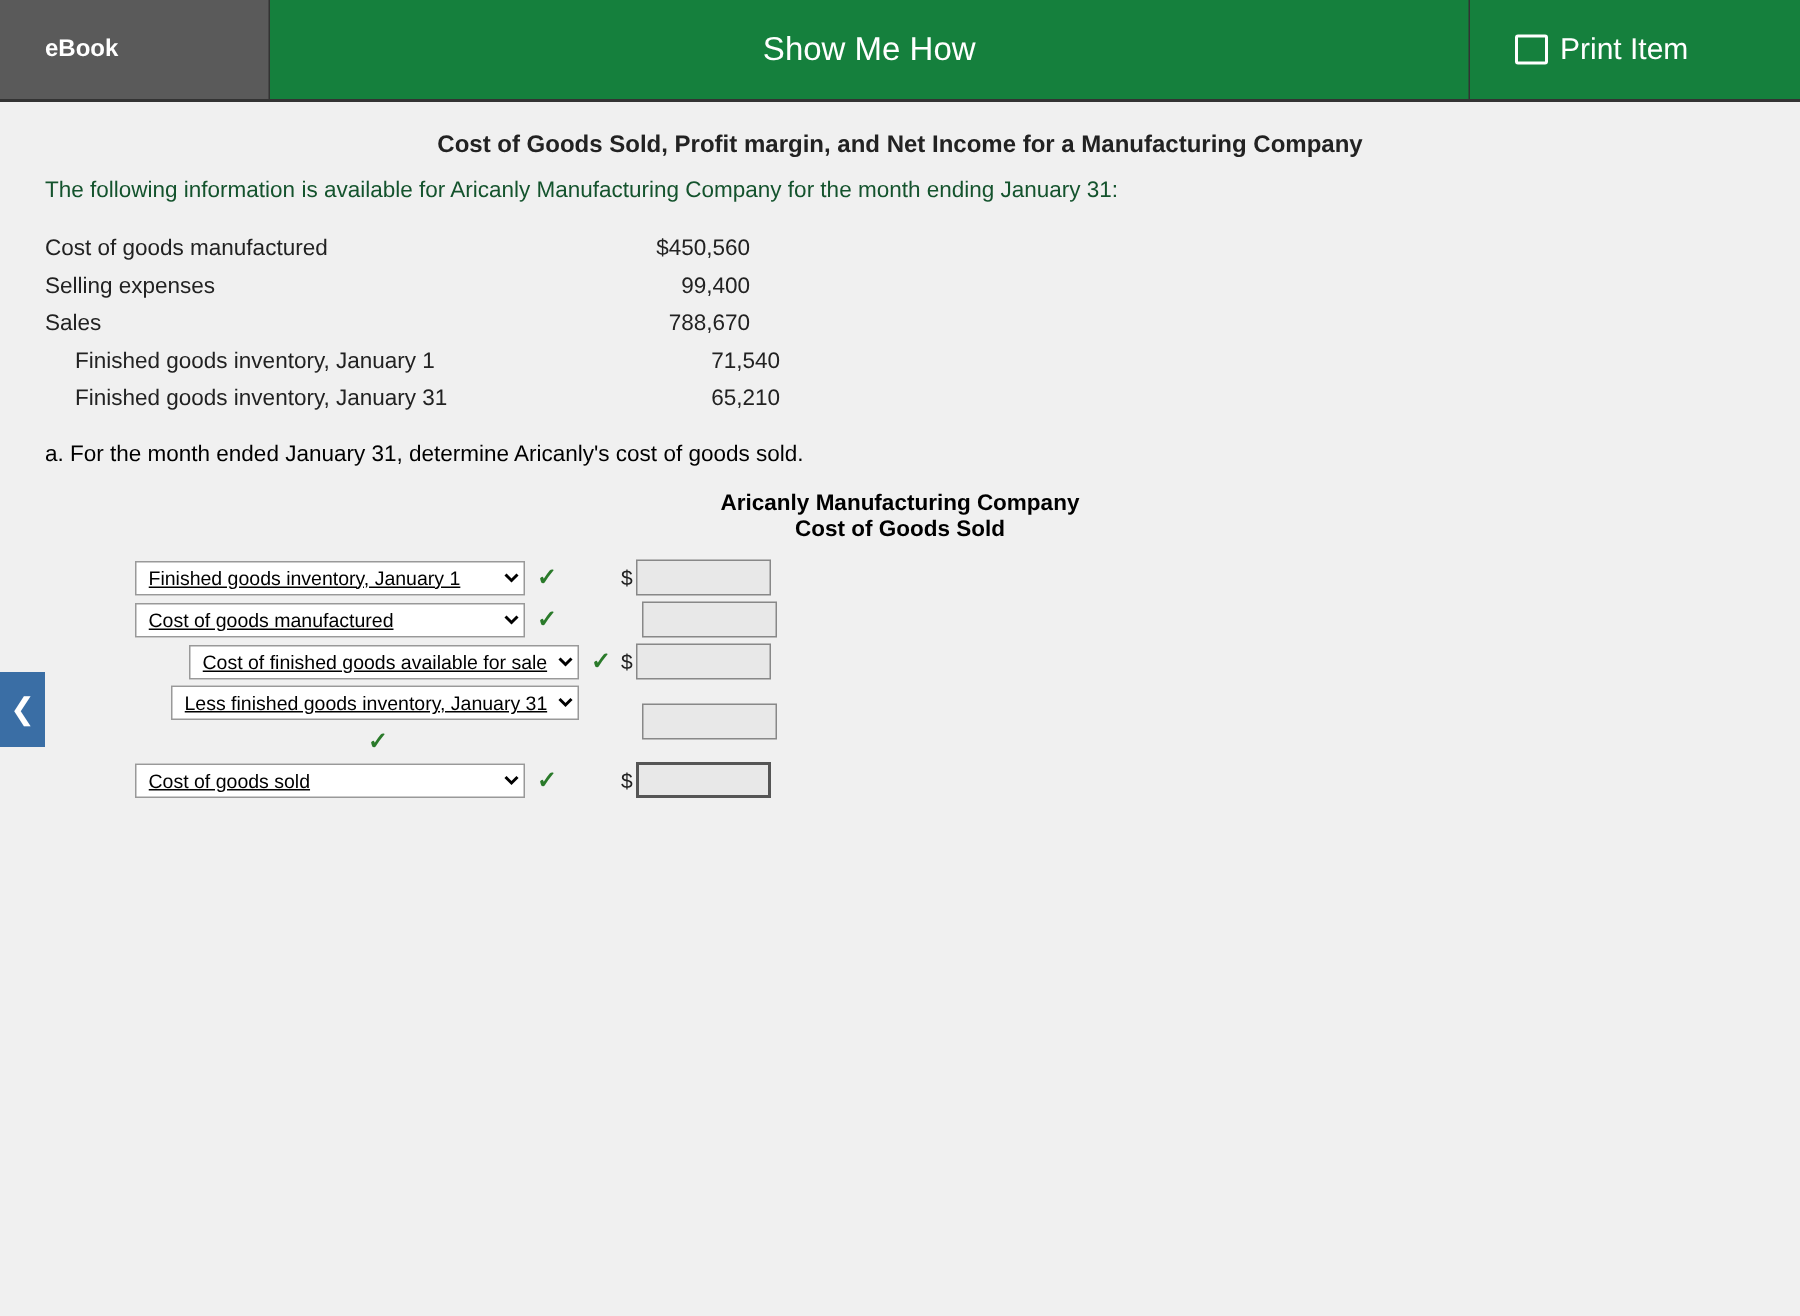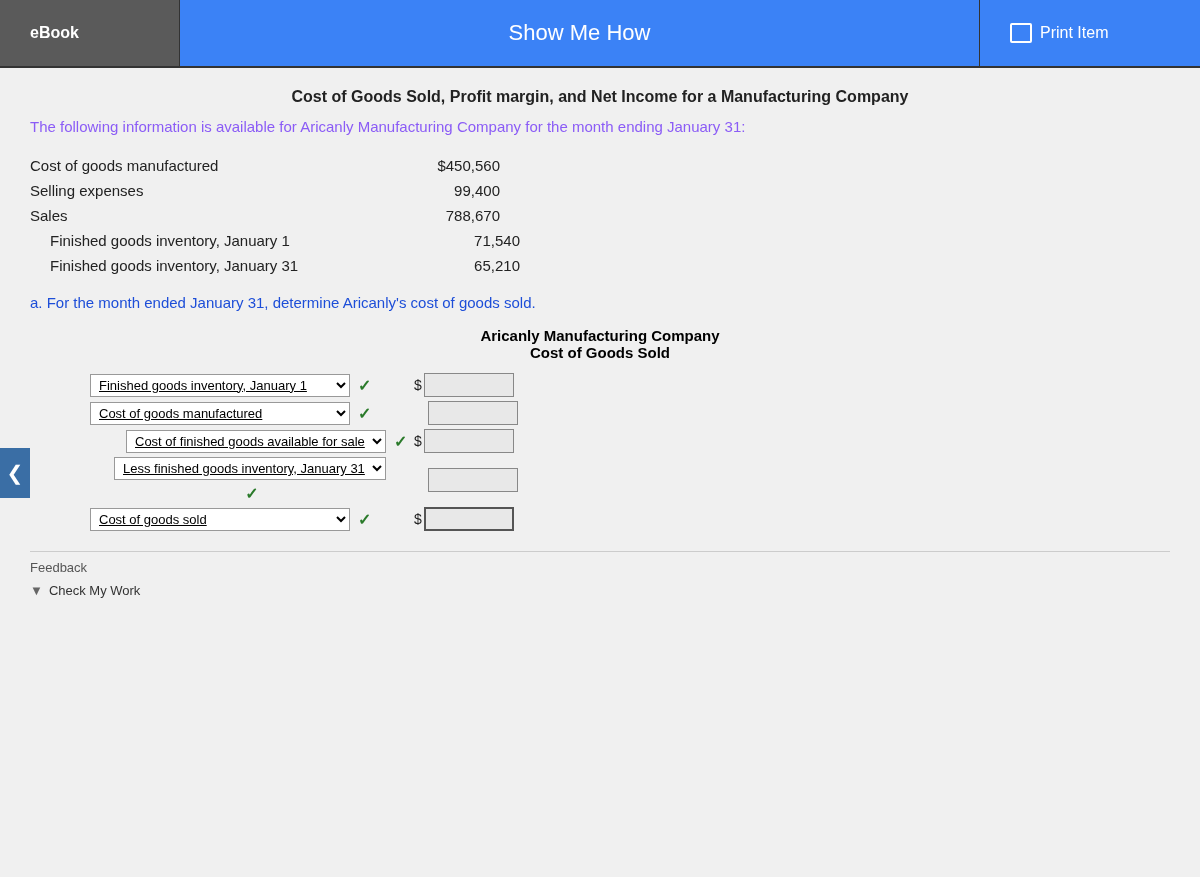--- a/index.html
+++ b/index.html
@@ -7,21 +7,21 @@
       font-family: Arial, sans-serif;
       background: #c0c0c0;
       width: 1200px;
       height: 877px;
       overflow: hidden;
     }
 
     .toolbar {
       display: flex;
       align-items: stretch;
-      background: #3b82f6;
+      background: #15803d;
       height: 68px;
       border-bottom: 2px solid #333;
     }
 
     .toolbar-ebook {
       display: flex;
       align-items: center;
       padding: 0 30px;
       background: #5a5a5a;
       color: #fff;
@@ -40,21 +40,21 @@
       font-size: 22px;
       font-weight: normal;
       border-right: 1px solid #333;
     }
 
     .toolbar-print-item {
       display: flex;
       align-items: center;
       padding: 0 30px;
       color: #fff;
-      font-size: 16px;
+      font-size: 20px;
       gap: 8px;
       min-width: 220px;
       cursor: pointer;
     }
 
     .print-icon {
       width: 22px;
       height: 20px;
       border: 2px solid #fff;
       border-radius: 2px;
@@ -90,21 +90,21 @@
     .page-title {
       font-size: 16px;
       font-weight: bold;
       margin-bottom: 10px;
       color: #222;
       text-align: center;
     }
 
     .page-subtitle {
       font-size: 15px;
-      color: #8b5cf6;
+      color: #14532d;
       margin-bottom: 20px;
       line-height: 1.4;
     }
 
     .data-table {
       width: 100%;
       margin-bottom: 20px;
     }
 
     .data-row {
@@ -121,21 +121,21 @@
 
     .data-value {
       font-size: 15px;
       color: #222;
       text-align: right;
       width: 120px;
     }
 
     .section-question {
       font-size: 15px;
-      color: #1d4ed8;
+      color: #000000;
       margin-bottom: 16px;
     }
 
     .company-header {
       text-align: center;
       margin-bottom: 12px;
     }
 
     .company-header .company-name {
       font-weight: bold;
@@ -361,21 +361,14 @@
         </div>
       </div>
       <div class="amount-col">
         <span class="dollar-sign">$</span>
         <div class="input-box-lg"></div>
       </div>
     </div>
 
   </div>
 
-  <div class="feedback-section">
-    <div class="feedback-label">Feedback</div>
-    <div class="check-my-work">
-      <span style="color:#666; font-size:13px;">▼</span>
-      <span>Check My Work</span>
-    </div>
-  </div>
 
 </div>
 
 </body></html>

